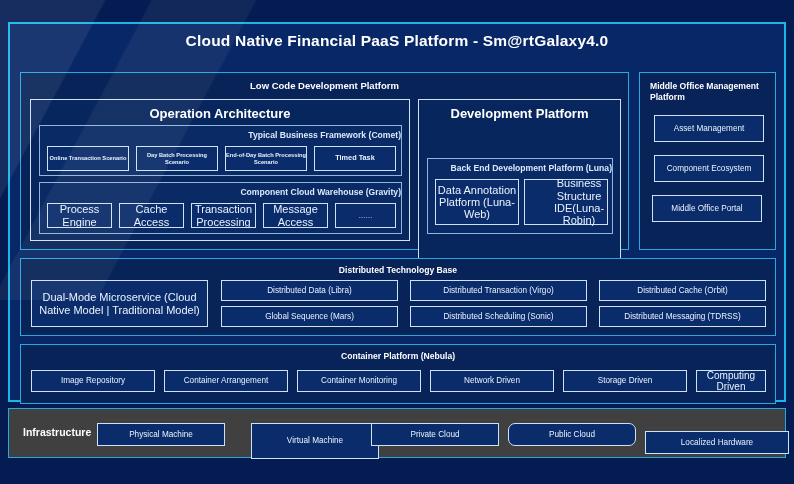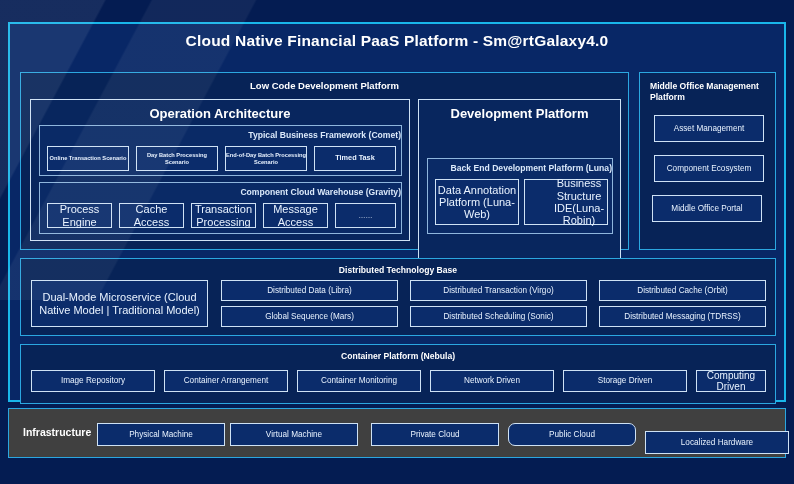--- a/index.html
+++ b/index.html
@@ -175,21 +175,21 @@
       <div class="chip lg" style="left:276px;top:25px;width:124px;height:22px;">Container Monitoring</div>
       <div class="chip lg" style="left:409px;top:25px;width:124px;height:22px;">Network Driven</div>
       <div class="chip lg" style="left:542px;top:25px;width:124px;height:22px;">Storage Driven</div>
       <div class="chip lg" style="left:675px;top:25px;width:70px;height:22px;font-size:10px;">Computing Driven</div>
     </div>
   </div>
 
   <div class="infra">
     <div class="infra-label">Infrastructure</div>
     <div class="chip lg" style="left:88px;top:14px;width:128px;height:23px;">Physical Machine</div>
-    <div class="chip lg" style="left:221px;top:14px;width:128px;height:23px;">Virtual Machine</div>
+    <div class="chip lg" style="left:242px;top:14px;width:128px;height:36px;">Virtual Machine</div>
     <div class="chip lg" style="left:362px;top:14px;width:128px;height:23px;">Private Cloud</div>
     <div class="chip lg" style="left:499px;top:14px;width:128px;height:23px;border-radius:7px;">Public Cloud</div>
     <div class="chip lg" style="left:636px;top:22px;width:144px;height:23px;">Localized Hardware</div>
   </div>
 
 </div>
 
 <div id="sheen"></div>
 
 </body></html>

